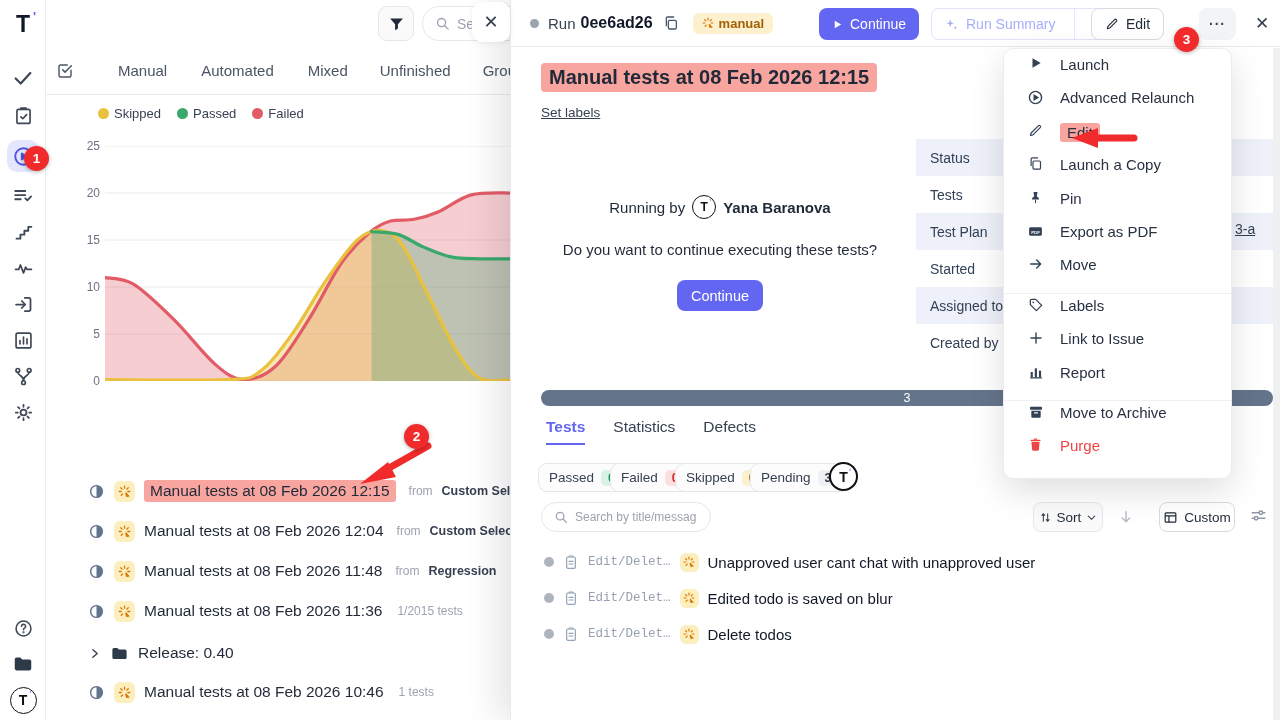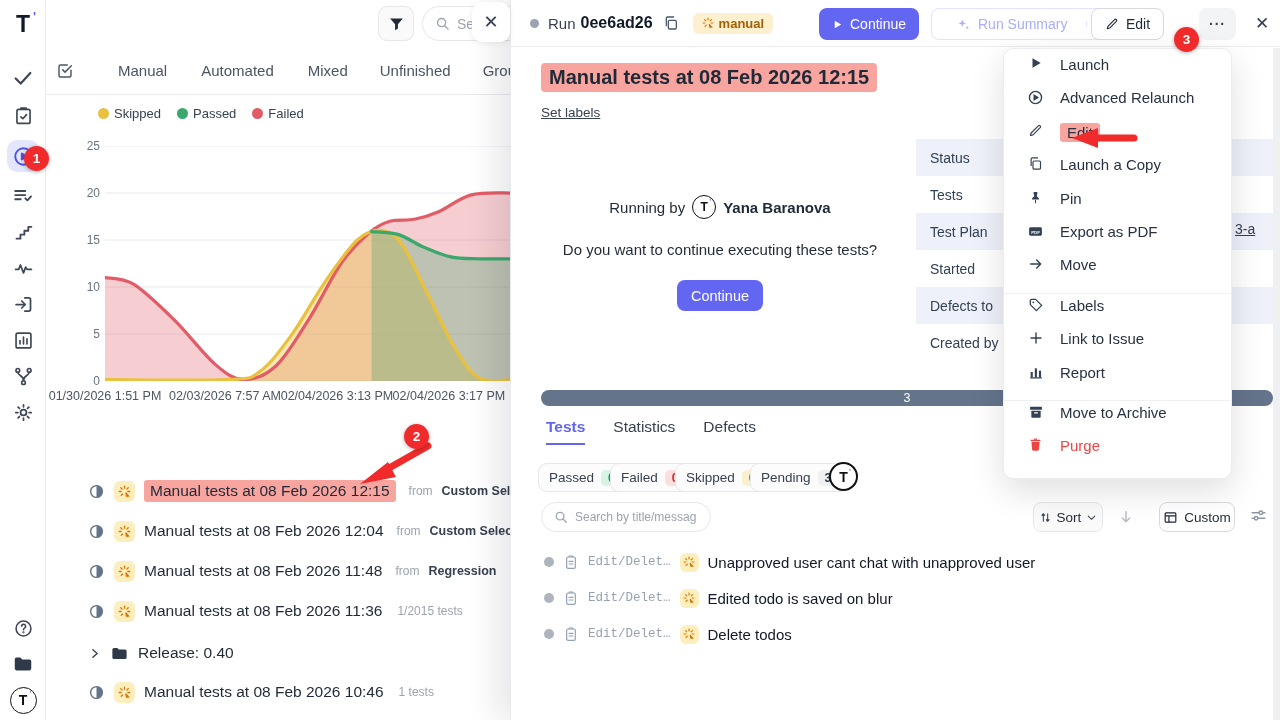--- a/index.html
+++ b/index.html
@@ -244,26 +244,20 @@
         <line x1="0" y1="94" x2="407" y2="94" stroke="#e8eaed" stroke-width="1"></line>
         <line x1="0" y1="47" x2="407" y2="47" stroke="#e8eaed" stroke-width="1"></line>
         <line x1="0" y1="0" x2="407" y2="0" stroke="#e8eaed" stroke-width="1"></line>
         <path d="M0,131.6C4.7,132.7 17.0,131.1 28.5,138.2C40.0,145.2 55.6,160.6 69.2,173.9C82.8,187.2 98.4,208.1 109.9,218.1C121.4,228.0 128.2,233.3 138.4,233.6C148.6,233.9 160.1,229.9 170.9,220.0C181.8,210.0 192.6,191.0 203.5,173.9C214.4,156.8 225.9,132.1 236.1,117.5C246.2,102.9 256.4,93.5 264.6,86.5C272.7,79.4 277.4,77.4 284.9,75.2C292.4,73.0 301.2,74.9 309.3,73.3C317.5,71.8 324.2,69.9 333.7,65.8C343.2,61.7 354.1,52.0 366.3,48.9C378.5,45.7 400.2,47.3 407.0,47.0 L407,235 L0,235 Z" fill="rgba(226,92,103,0.30)" stroke="none"></path>
         <path d="M0,233.59C20.3,233.6 96.3,234.9 122.1,233.6C147.9,232.3 143.8,233.2 154.7,225.6C165.5,218.0 176.4,202.9 187.2,188.0C198.1,173.1 208.9,152.0 219.8,136.3C230.6,120.6 242.8,102.6 252.3,94.0C261.8,85.4 269.3,83.8 276.8,84.6C284.2,85.4 289.6,88.5 297.1,98.7C304.6,108.9 312.7,128.5 321.5,145.7C330.3,162.9 341.2,187.7 350.0,202.1C358.8,216.5 364.9,226.9 374.4,232.2C383.9,237.4 401.6,233.4 407.0,233.6 L407,235 L0,235 Z" fill="rgba(233,193,60,0.38)" stroke="none"></path>
         <path d="M266.58500000000004,85.53999999999999C271.0,86.0 284.6,85.9 293.0,88.4C301.5,90.9 308.6,96.8 317.5,100.6C326.3,104.3 336.5,108.9 345.9,110.9C355.4,113.0 364.3,112.5 374.4,112.8C384.6,113.1 401.6,112.8 407.0,112.8 L407,235 L266.58500000000004,235 Z" fill="rgba(58,167,109,0.30)" stroke="none"></path>
         <path d="M0,131.6C4.7,132.7 17.0,131.1 28.5,138.2C40.0,145.2 55.6,160.6 69.2,173.9C82.8,187.2 98.4,208.1 109.9,218.1C121.4,228.0 128.2,233.3 138.4,233.6C148.6,233.9 160.1,229.9 170.9,220.0C181.8,210.0 192.6,191.0 203.5,173.9C214.4,156.8 225.9,132.1 236.1,117.5C246.2,102.9 256.4,93.5 264.6,86.5C272.7,79.4 277.4,77.4 284.9,75.2C292.4,73.0 301.2,74.9 309.3,73.3C317.5,71.8 324.2,69.9 333.7,65.8C343.2,61.7 354.1,52.0 366.3,48.9C378.5,45.7 400.2,47.3 407.0,47.0" fill="none" stroke="#e25c67" stroke-width="3.2" stroke-linecap="round"></path>
         <path d="M0,233.59C20.3,233.6 96.3,234.9 122.1,233.6C147.9,232.3 143.8,233.2 154.7,225.6C165.5,218.0 176.4,202.9 187.2,188.0C198.1,173.1 208.9,152.0 219.8,136.3C230.6,120.6 242.8,102.6 252.3,94.0C261.8,85.4 269.3,83.8 276.8,84.6C284.2,85.4 289.6,88.5 297.1,98.7C304.6,108.9 312.7,128.5 321.5,145.7C330.3,162.9 341.2,187.7 350.0,202.1C358.8,216.5 364.9,226.9 374.4,232.2C383.9,237.4 401.6,233.4 407.0,233.6" fill="none" stroke="#e9c13c" stroke-width="3.2" stroke-linecap="round"></path>
         <path d="M266.58500000000004,85.53999999999999C271.0,86.0 284.6,85.9 293.0,88.4C301.5,90.9 308.6,96.8 317.5,100.6C326.3,104.3 336.5,108.9 345.9,110.9C355.4,113.0 364.3,112.5 374.4,112.8C384.6,113.1 401.6,112.8 407.0,112.8" fill="none" stroke="#3aa76d" stroke-width="3.2" stroke-linecap="round"></path>
       </svg>
-    <div class="x-labels" id="x-labels">
-        <div class="xtick" style="left: 0px;">01/30/2026 1:51 PM</div>
-        <div class="xtick" style="left: 120.065px;">02/03/2026 7:57 AM</div>
-        <div class="xtick" style="left: 231.99px;">02/04/2026 3:13 PM</div>
-        <div class="xtick" style="left: 343.915px;">02/04/2026 3:17 PM</div>
-      </div>
 
     <div class="run-row" style="top:475px">
       <svg width="17" height="17" viewBox="0 0 24 24">
           <circle cx="12" cy="12" r="8.3" fill="none" stroke="#64748b" stroke-width="2"></circle>
           <path d="M12 3.7a8.3 8.3 0 0 1 0 16.6z" fill="#64748b"></path>
         </svg>
       <span class="spark-badge">
           <svg width="13" height="13" viewBox="0 0 16 16" stroke="#d97706" stroke-width="1.6" stroke-linecap="round">
             <path d="M8 1.5v2.4M12.6 3.4l-1.7 1.7M14.5 8h-2.4M3.4 3.4l1.7 1.7M1.5 8h2.4M4 12.6l1.6-1.6M9.5 9.5l3.5 4-2.4.3z" fill="none"></path>
           </svg>
@@ -359,21 +353,21 @@
             <path d="M8 1.5v2.4M12.6 3.4l-1.7 1.7M14.5 8h-2.4M3.4 3.4l1.7 1.7M1.5 8h2.4M4 12.6l1.6-1.6M9.5 9.5l3.5 4-2.4.3z" fill="none"></path>
           </svg>
         <span>manual</span>
       </span>
       <div class="btn btn-primary abs" style="left:308px;top:8px">
         <svg width="11" height="11" viewBox="0 0 24 24" fill="#fff">
             <path d="M6 4l14 8-14 8z"></path>
           </svg>
         <span>Continue</span>
       </div>
-      <div class="btn btn-ghost-lav abs" style="left:420px;top:8px;padding:12px">
+      <div class="btn btn-ghost-lav abs" style="left:420px;top:8px;padding:0">
         <span style="display:flex;align-items:center;gap:7px;padding:0 12px">
           <svg width="15" height="15" viewBox="0 0 24 24" fill="currentColor">
               <path d="M10 4l1.6 4.6L16 10l-4.4 1.4L10 16l-1.6-4.6L4 10l4.4-1.4z"></path>
               <path d="M18 14l.8 2.2L21 17l-2.2.8L18 20l-.8-2.2L15 17l2.2-.8z"></path>
             </svg>
           <span>Run Summary</span>
         </span>
         <span style="width:1px;align-self:stretch;background:#e4e7fd"></span>
         <span style="padding:0 10px;font-weight:700;letter-spacing:1px">···</span>
       </div>
@@ -407,21 +401,21 @@
       <div class="detail-row">
           <span>Tests</span>
         </div>
       <div class="detail-row alt">
           <span>Test Plan</span>
         </div>
       <div class="detail-row">
           <span>Started</span>
         </div>
       <div class="detail-row alt">
-          <span>Defects to</span>
+          <span>Assigned to</span>
         </div>
       <div class="detail-row">
           <span>Created by</span>
         </div>
     </div>
     <a class="plan-frag">3-a</a>
 
     <div class="progress">
         <span>3</span>
       </div>

